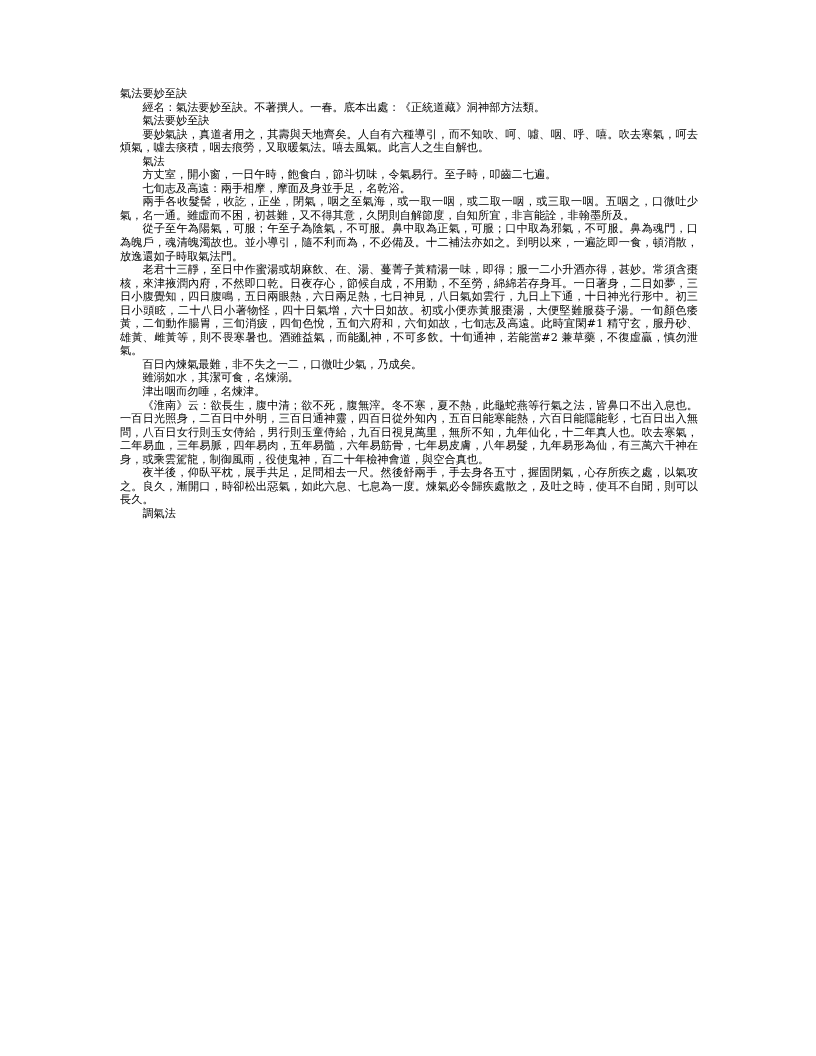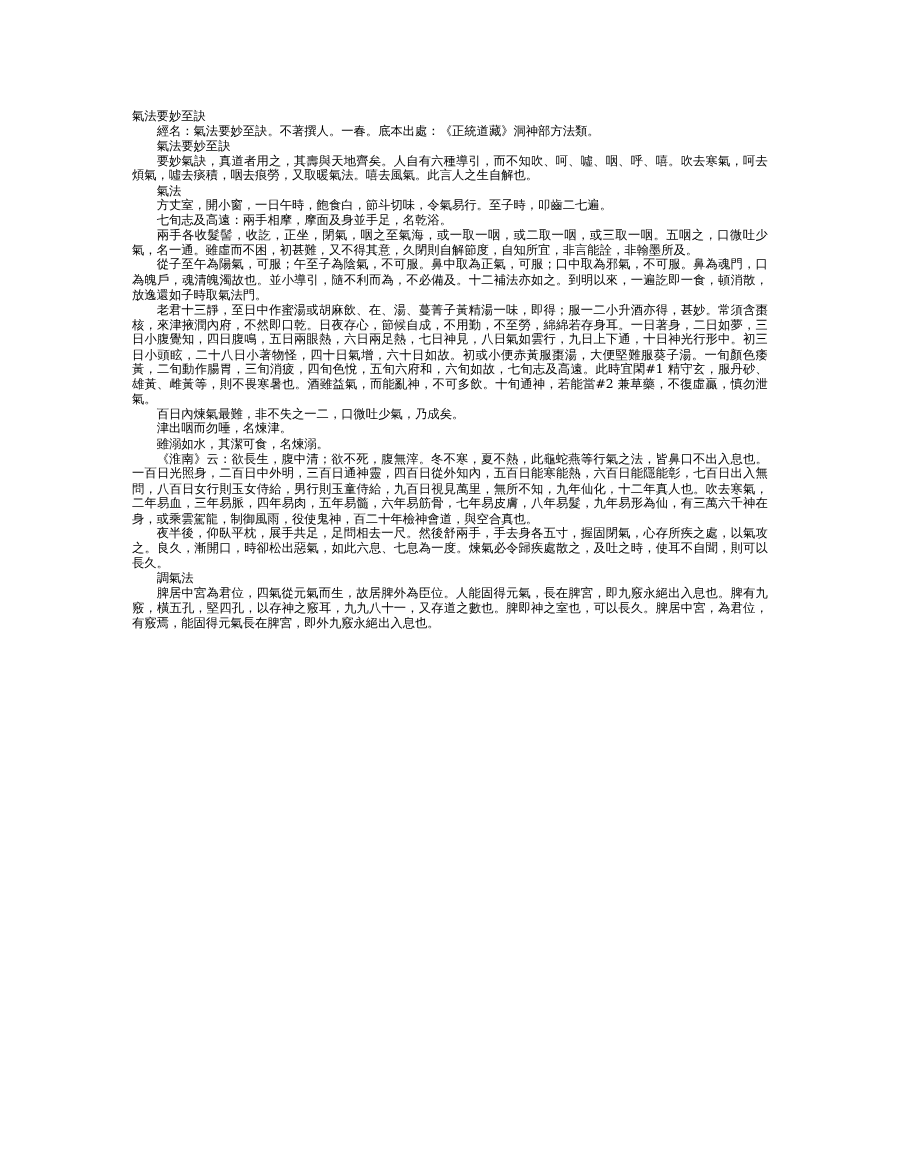--- a/index.html
+++ b/index.html
@@ -18,21 +18,21 @@
   .page {
     position: relative;
     width: 816px;
     height: 1056px;
     background: #ffffff;
     box-sizing: border-box;
   }
   .text-column {
     position: absolute;
     left: 120px;
-    top: 99px;
+    top: 87px;
     width: 578px;
   }
   .para {
     margin: 0;
     padding: 0;
     font-size: 11.2px;
     line-height: 13.55px;
     text-align: justify;
     text-justify: inter-character;
     text-align-last: left;
@@ -58,21 +58,20 @@
     <p class="para indent">經名：氣法要妙至訣。不著撰人。一春。底本出處：《正統道藏》洞神部方法類。</p>
     <p class="para indent">氣法要妙至訣</p>
     <p class="para indent">要妙氣訣，真道者用之，其壽與天地齊矣。人自有六種導引，而不知吹、呵、噓、咽、呼、嘻。吹去寒氣，呵去煩氣，噓去痰積，咽去痕勞，又取暖氣法。嘻去風氣。此言人之生自解也。</p>
     <p class="para indent">氣法</p>
     <p class="para indent">方丈室，開小窗，一日午時，飽食白，節斗切味，令氣易行。至子時，叩齒二七遍。</p>
     <p class="para indent">七旬志及高遠：兩手相摩，摩面及身並手足，名乾浴。</p>
     <p class="para indent">兩手各收髮髻，收訖，正坐，閉氣，咽之至氣海，或一取一咽，或二取一咽，或三取一咽。五咽之，口微吐少氣，名一通。雖虛而不困，初甚難，又不得其意，久閉則自解節度，自知所宜，非言能詮，非翰墨所及。</p>
     <p class="para indent">從子至午為陽氣，可服；午至子為陰氣，不可服。鼻中取為正氣，可服；口中取為邪氣，不可服。鼻為魂門，口為魄戶，魂清魄濁故也。並小導引，隨不利而為，不必備及。十二補法亦如之。到明以來，一遍訖即一食，頓消散，放逸還如子時取氣法門。</p>
     <p class="para indent">老君十三靜，至日中作蜜湯或胡麻飲、在、湯、蔓菁子黃精湯一味，即得；服一二小升酒亦得，甚妙。常須含棗核，來津掖潤內府，不然即口乾。日夜存心，節候自成，不用勤，不至勞，綿綿若存身耳。一日著身，二日如夢，三日小腹覺知，四日腹鳴，五日兩眼熱，六日兩足熱，七日神見，八日氣如雲行，九日上下通，十日神光行形中。初三日小頭眩，二十八日小著物怪，四十日氣增，六十日如故。初或小便赤黃服棗湯，大便堅難服葵子湯。一旬顏色痿黃，二旬動作腸胃，三旬消疲，四旬色悅，五旬六府和，六旬如故，七旬志及高遠。此時宜閑#1 精守玄，服丹砂、雄黃、雌黃等，則不畏寒暑也。酒雖益氣，而能亂神，不可多飲。十旬通神，若能當#2 兼草藥，不復虛贏，慎勿泄氣。</p>
     <p class="para indent">百日內煉氣最難，非不失之一二，口微吐少氣，乃成矣。</p>
+    <p class="para indent">雖溺如水，其潔可食，名煉溺。</p>
     <p class="para indent">津出咽而勿唾，名煉津。</p>
-    <p class="para indent">雖溺如水，其潔可食，名煉溺。</p>
     <p class="para indent">《淮南》云：欲長生，腹中清；欲不死，腹無滓。冬不寒，夏不熱，此龜蛇燕等行氣之法，皆鼻口不出入息也。一百日光照身，二百日中外明，三百日通神靈，四百日從外知內，五百日能寒能熱，六百日能隱能彰，七百日出入無問，八百日女行則玉女侍給，男行則玉童侍給，九百日視見萬里，無所不知，九年仙化，十二年真人也。吹去寒氣，二年易血，三年易脈，四年易肉，五年易髓，六年易筋骨，七年易皮膚，八年易髮，九年易形為仙，有三萬六千神在身，或乘雲駕龍，制御風雨，役使鬼神，百二十年檢神會道，與空合真也。</p>
     <p class="para indent">夜半後，仰臥平枕，展手共足，足問相去一尺。然後舒兩手，手去身各五寸，握固閉氣，心存所疾之處，以氣攻之。良久，漸開口，時卻松出惡氣，如此六息、七息為一度。煉氣必令歸疾處散之，及吐之時，使耳不自聞，則可以長久。</p>
     <p class="para indent">調氣法</p>
-    <p class="para indent">脾居中宮為君位，四氣從元氣而生，故居脾外為臣位。人能固得元氣，長在脾宮，即九竅永絕出入息也。脾有九竅，橫五孔，堅四孔，以存神之竅耳，九九八十一，又存道之數也。脾即神之室也，可以長久。脾居中宮，為君位，有竅焉，能固得元氣長在脾宮，即外九竅永絕出入息也。</p>
 
   </div>
 </div>
 
 </body></html>

